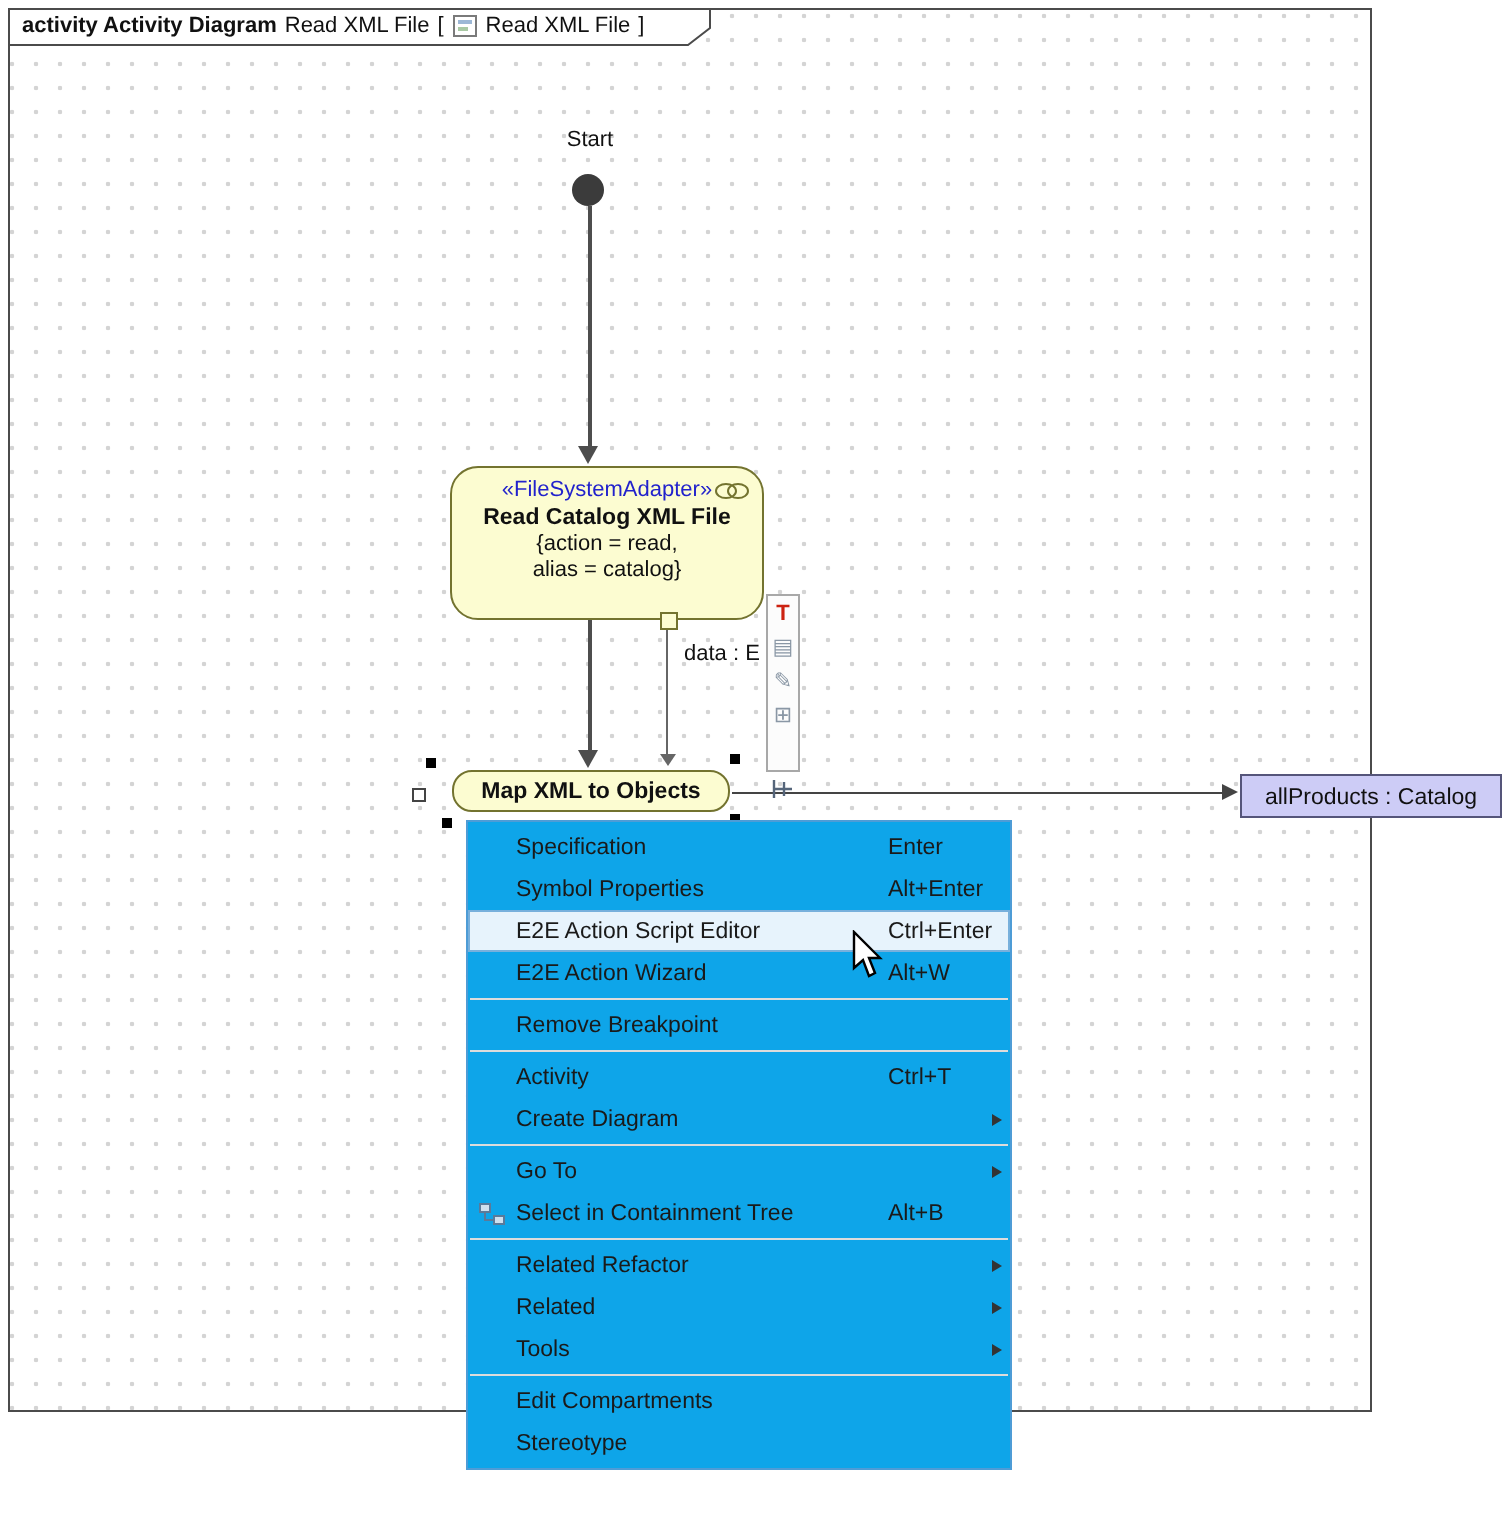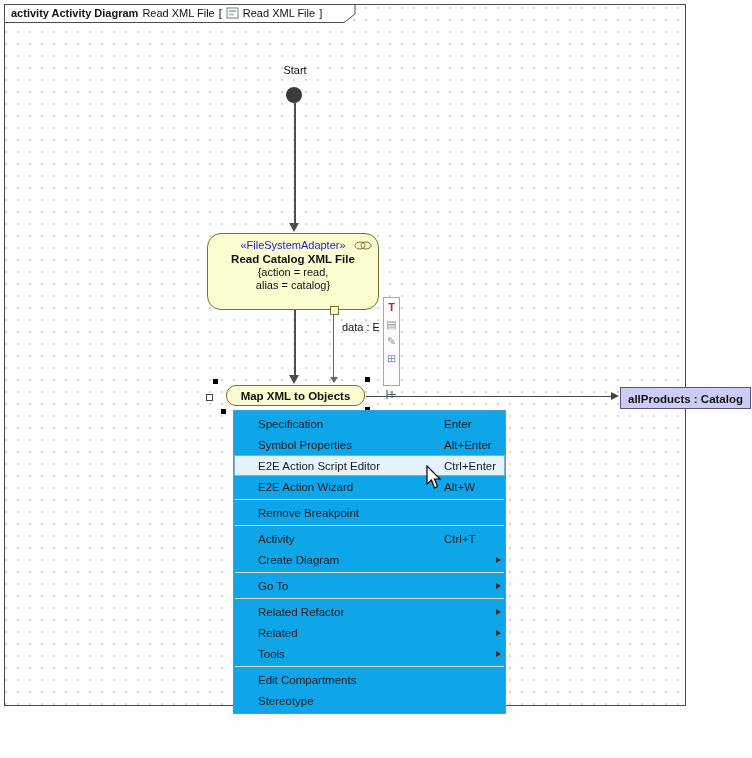--- a/index.html
+++ b/index.html
@@ -45,21 +45,21 @@
   }
   #obj-edge{left:366px;top:396px;width:246px;height:1px;background:#444;z-index:1;}
   #obj-edge-head{
     left:611px;top:392px;width:0;height:0;z-index:1;
     border-top:4.5px solid transparent;border-bottom:4.5px solid transparent;
     border-left:8px solid #444;
   }
 
   
   #adapter-node{
-    left:207px;top:233px;width:172px;height:77px;border-radius:14px;
+    left:225px;top:233px;width:157px;height:77px;border-radius:14px;
     background:var(--node-fill,#FCFCD1);border:1px solid var(--node-border,#73732F);
     z-index:2;display:flex;flex-direction:column;align-items:center;padding-top:5px;box-sizing:border-box;
   }
   #adapter-stereotype{font-size:11px;color:var(--stereotype-text,#2222CC);}
   #adapter-name{font-size:11.5px;font-weight:bold;margin-top:2px;}
   .adapter-tags{font-size:11px;margin-top:1px;}
   #adapter-icon{position:absolute;right:6px;top:7px;}
 
   #map-node{
     left:226px;top:385px;width:139px;height:21px;border-radius:10px;
@@ -69,21 +69,21 @@
   .handle{width:5px;height:5px;background:#000;z-index:5;}
   .handle-hollow{width:7px;height:7px;background:#fff;border:1px solid #444;z-index:5;box-sizing:border-box;}
 
   #pin{left:330px;top:306px;width:7px;height:7px;background:var(--node-fill,#FCFCD1);
     border:1px solid var(--node-border,#73732F);z-index:3;}
   #pin-label{left:342px;top:321px;font-size:11px;z-index:3;white-space:nowrap;}
 
   #object-node{
     left:620px;top:387px;width:131px;height:22px;
     background:var(--object-fill,#CDCCF6);border:1px solid #55557a;
-    z-index:2;font-size:11.5px;font-weight:bold;text-align:center;line-height:22px;box-sizing:border-box;
+    z-index:2;font-size:11.5px;font-weight:normal;text-align:center;line-height:22px;box-sizing:border-box;
   }
 
   
   #smart-toolbar{
     left:383px;top:297px;width:17px;height:89px;
     background:#fcfcfc;border:1px solid #a8a8a8;z-index:4;
     display:flex;flex-direction:column;align-items:center;gap:3px;padding-top:2px;box-sizing:border-box;
   }
   .tb-icon{font-size:11px;line-height:14px;height:14px;width:13px;text-align:center;}
   #fork-icon{left:385px;top:388px;z-index:5;}
@@ -229,20 +229,30 @@
       </div>
       <div class="menu-sep"></div>
       <div class="menu-row">
         <span class="mi-icon"></span>
         <span class="mi-label">Go To</span>
         <span class="mi-shortcut"></span>
         <span class="mi-arrow">
           <span class="tri"></span>
         </span>
       </div>
+      <div class="menu-row">
+        <span class="mi-icon"><svg width="14" height="12" viewBox="0 0 14 12">
+            <rect x="1" y="1" width="5" height="4" fill="#cfe0ef" stroke="#5a7a9a"></rect>
+            <rect x="8" y="7" width="5" height="4" fill="#cfe0ef" stroke="#5a7a9a"></rect>
+            <path d="M3.5,5 L3.5,9 L8,9" stroke="#5a7a9a" fill="none"></path>
+          </svg></span>
+        <span class="mi-label">Select in Containment Tree</span>
+        <span class="mi-shortcut">Alt+B</span>
+        <span class="mi-arrow"></span>
+      </div>
       <div class="menu-sep"></div>
       <div class="menu-row">
         <span class="mi-icon"></span>
         <span class="mi-label">Related Refactor</span>
         <span class="mi-shortcut"></span>
         <span class="mi-arrow">
           <span class="tri"></span>
         </span>
       </div>
       <div class="menu-row">

